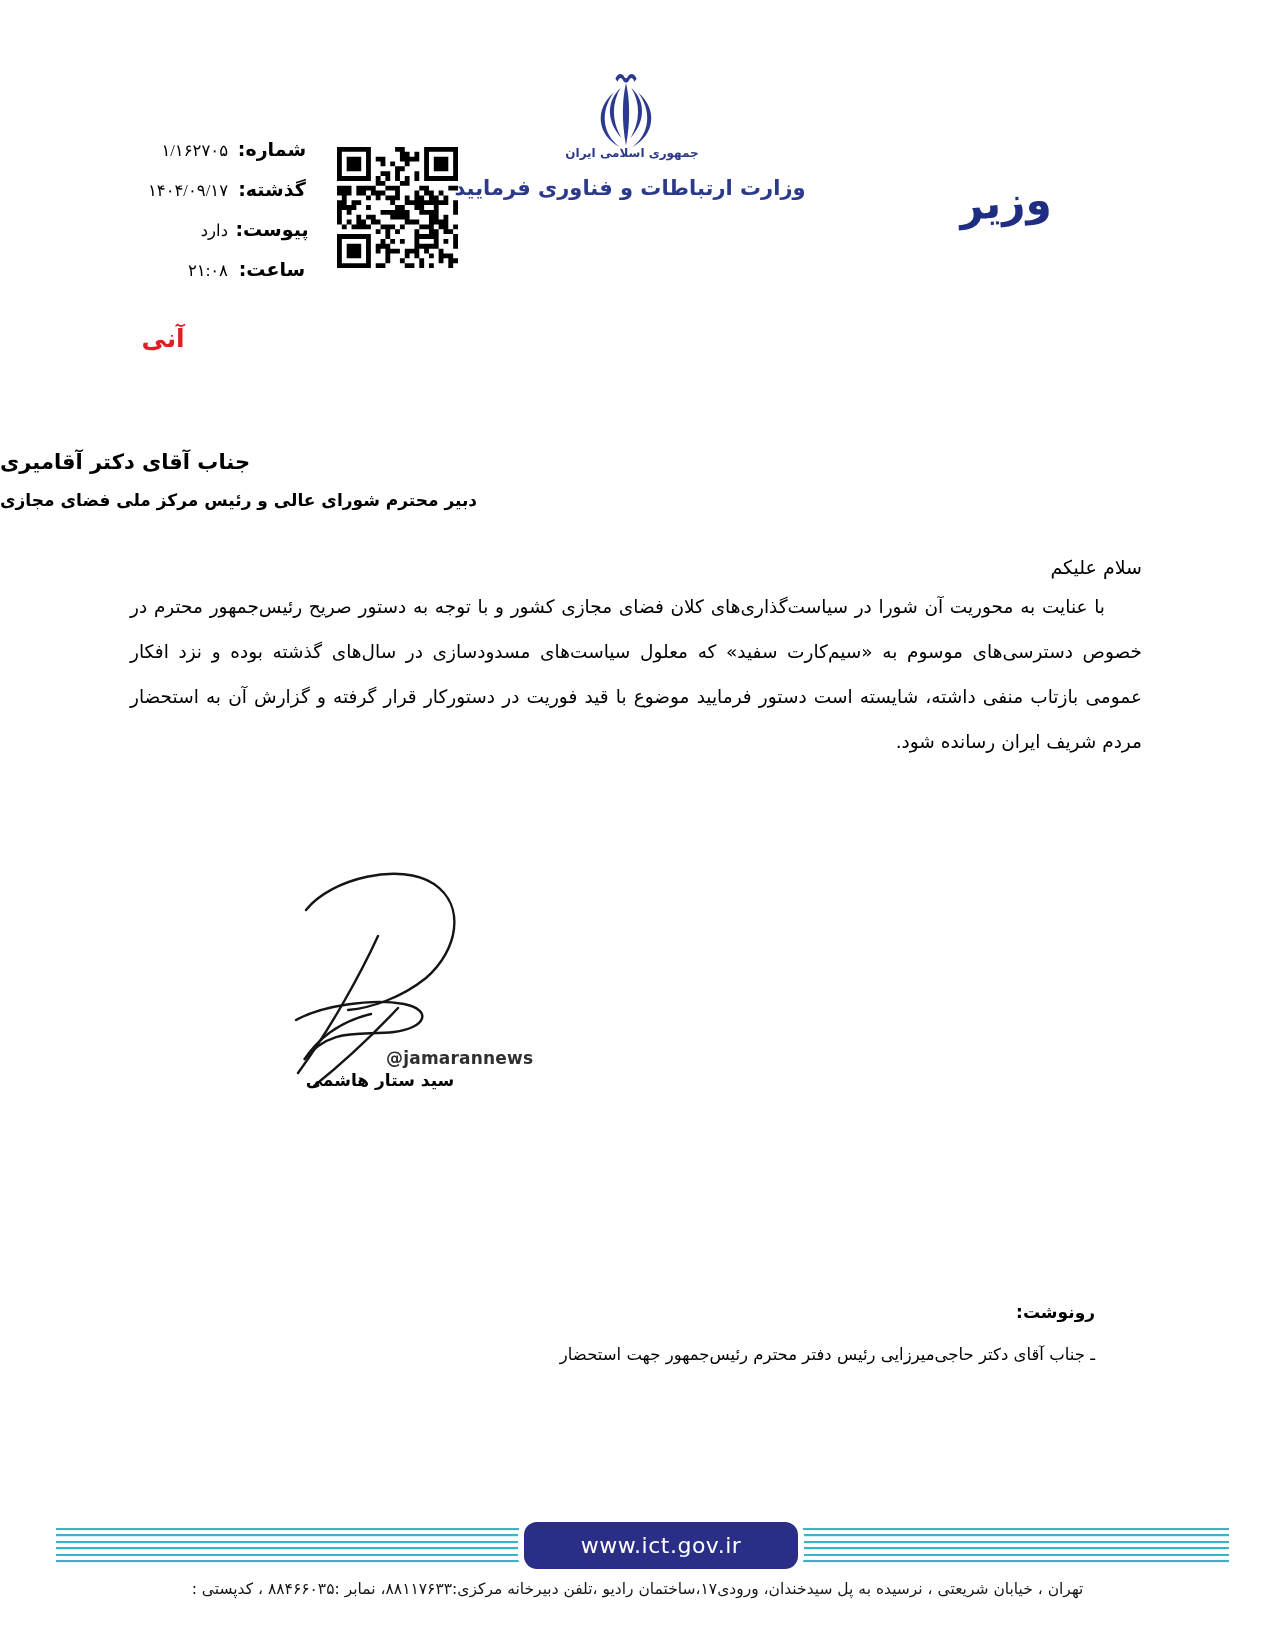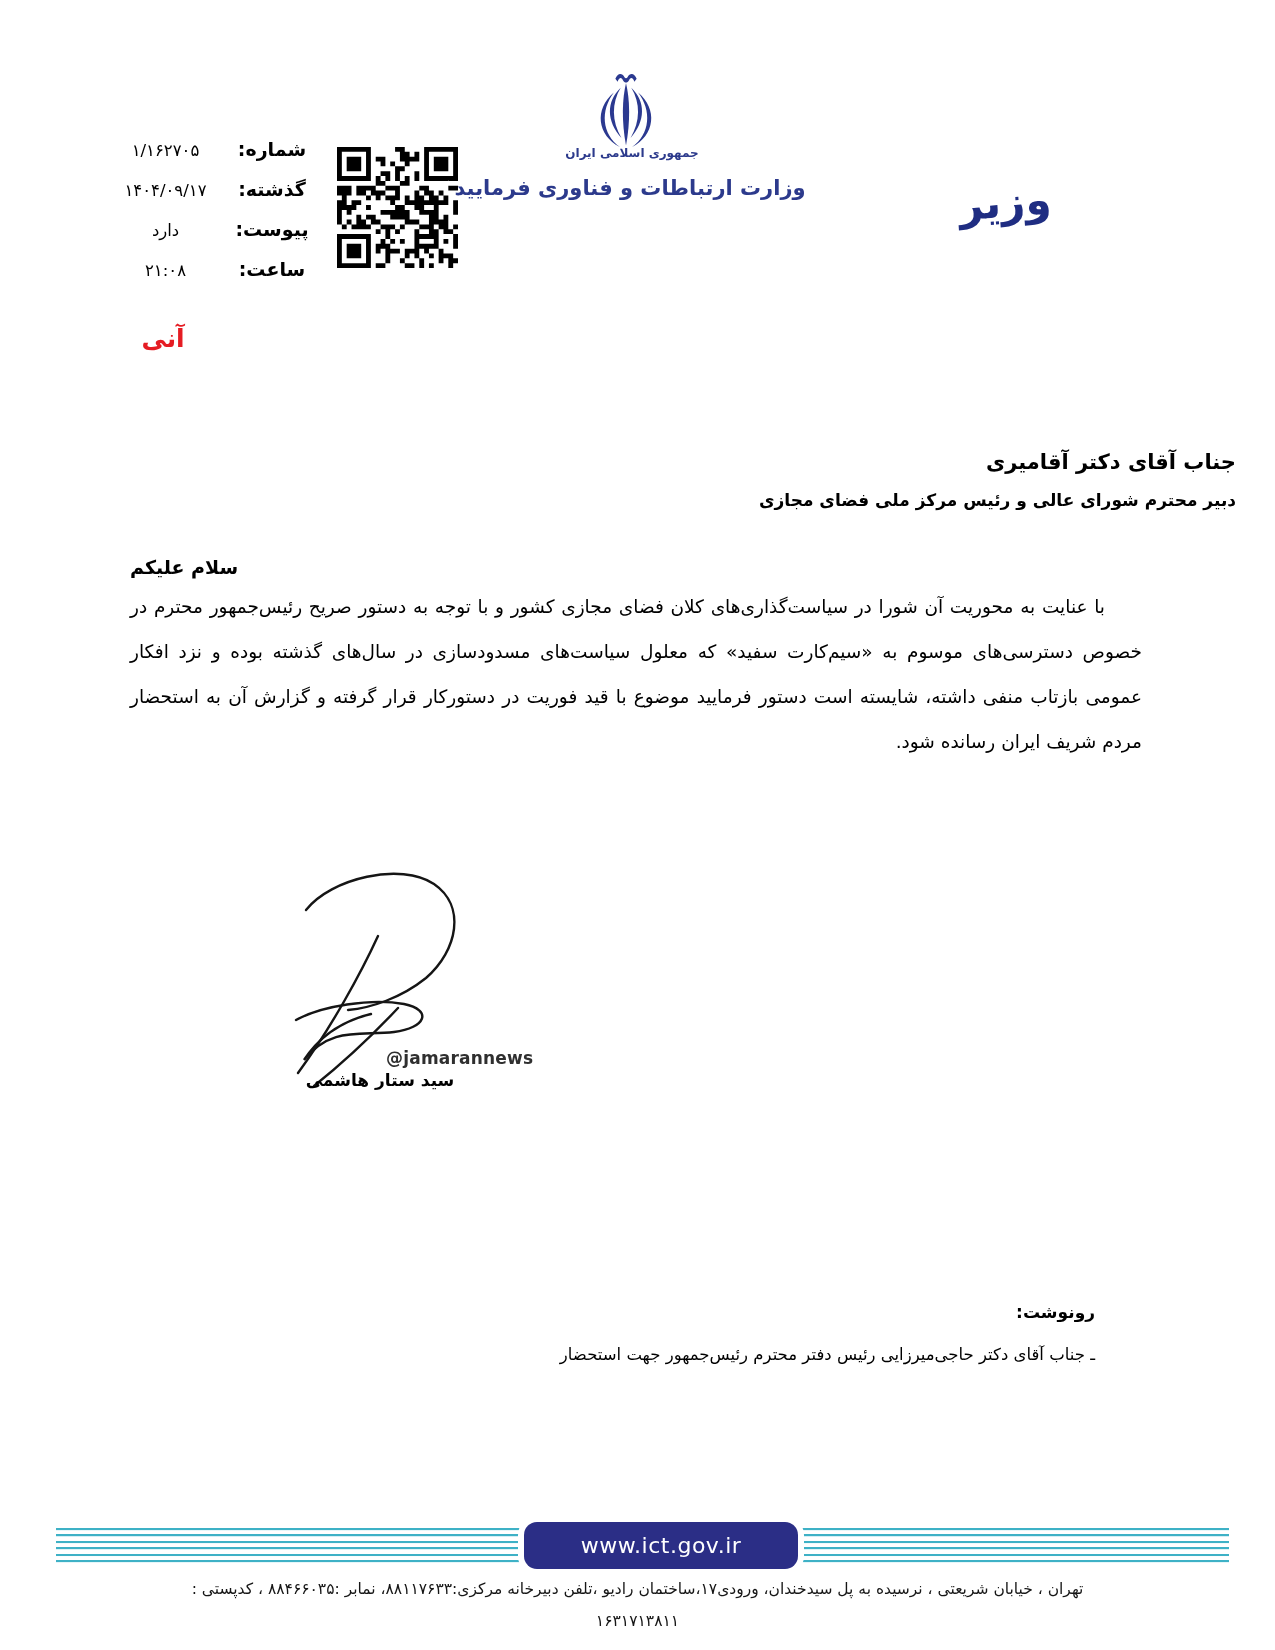--- a/index.html
+++ b/index.html
@@ -26,35 +26,35 @@
     color:#1f2d82; font-size:42px; font-weight:bold; direction:rtl;
     transform:rotate(-4deg);
   }
 
   
   .meta{ left:96px; top:138px; width:220px; direction:rtl; }
   .meta-row{ display:flex; direction:rtl; align-items:baseline; height:40px; }
   .meta-label{
     width:88px; text-align:center; font-weight:bold; font-size:19px; color:#000;
   }
-  .meta-value{ width:125px; text-align:center; font-size:16.5px; color:#000; }
+  .meta-value{ width:125px; text-align:right; font-size:16.5px; color:#000;font-family:Liberation Serif, serif; }
   .qr{ left:337px; top:147px; width:121px; height:121px; }
 
   .urgency{
     left:128px; top:324px; width:70px; text-align:center;
     color:#e51c23; font-size:25px; font-weight:bold; direction:rtl;
   }
 
   
-  .recipient{ left:0; top:450px; width:1236px; text-align:right; direction:rtl; }
+  .recipient{ left:0; top:450px; width:1236px; text-align:left; direction:rtl; }
   .recipient .line1{ font-size:21px; font-weight:bold; color:#000; }
   .recipient .line2{ font-size:17px; font-weight:bold; color:#000; margin-top:16px; }
   .salutation{
-    left:130px; top:556px; width:1012px; text-align:left; direction:rtl;
-    font-size:19px; color:#000;font-weight:bold;
+    left:130px; top:556px; width:1012px; text-align:right; direction:rtl;
+    font-size:19px; color:#000;
   }
   .body-text{
     left:130px; top:584px; width:1012px; direction:rtl;
     font-size:18.5px; line-height:45px; color:#000;
     text-align:justify; text-indent:37px;
   }
 
   
   .signature{ left:276px; top:848px; width:205px; height:245px; }
   .sig-watermark{
@@ -160,15 +160,14 @@
   </svg>
   <div class="abs sig-watermark">@jamarannews</div>
   <div class="abs signer">سید ستار هاشمی</div>
 
   <div class="abs cc-heading">رونوشت:</div>
   <div class="abs cc-item">ـ جناب آقای دکتر حاجی‌میرزایی رئیس دفتر محترم رئیس‌جمهور جهت استحضار</div>
 
   <div class="abs stripes"></div>
   <div class="abs site-badge">www.ict.gov.ir</div>
   <div class="abs address">تهران ، خیابان شریعتی ، نرسیده به پل سیدخندان، ورودی۱۷،ساختمان رادیو ،تلفن دبیرخانه مرکزی:۸۸۱۱۷۶۳۳، نمابر :۸۸۴۶۶۰۳۵ ، کدپستی :</div>
-  <div class="abs postal">۱۶۳۱۷۱۳۸۱۱</div>
 
 </div>
 
 </body></html>

